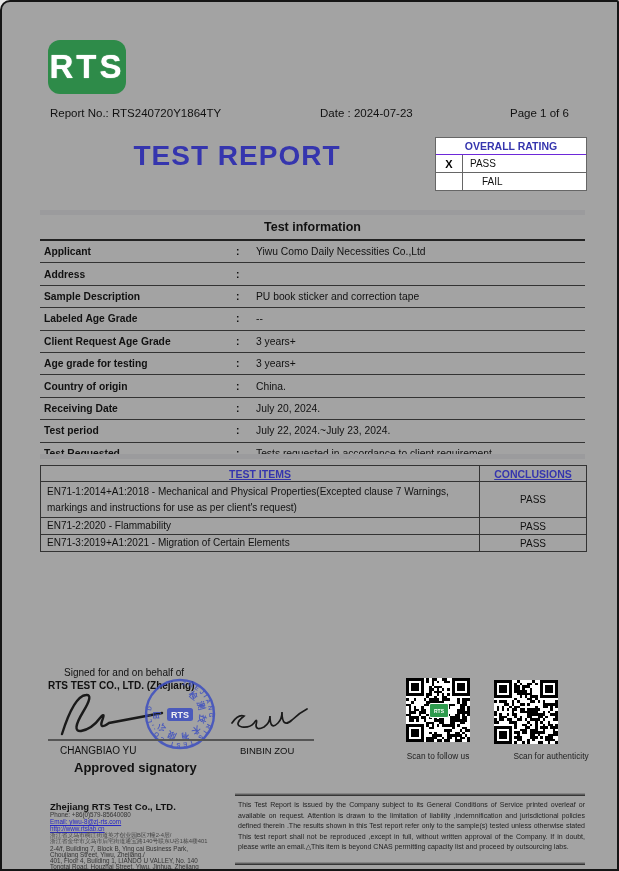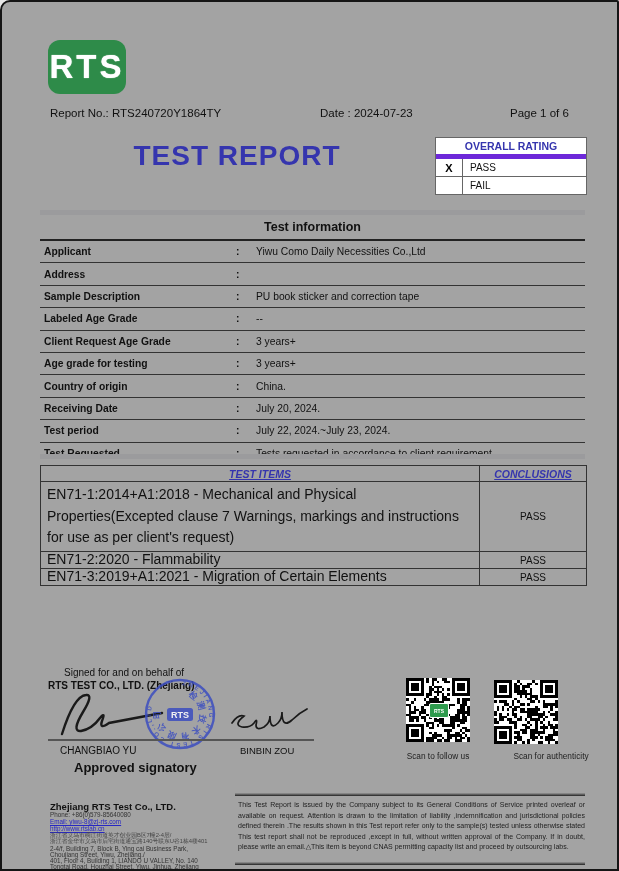--- a/index.html
+++ b/index.html
@@ -10,47 +10,47 @@
         display:flex;align-items:center;justify-content:center;color:#fff;font-weight:bold;
         font-size:33px;letter-spacing:3px;text-shadow:0 0 1px #fff;}
   .hdrline{position:absolute;top:105px;font-size:11.5px;color:#111;white-space:nowrap;}
   .hdr-report{left:48px;} .hdr-date{left:318px;} .hdr-page{left:508px;}
   
   .main-title{position:absolute;left:80px;top:138px;width:310px;text-align:center;
         font-size:28px;font-weight:bold;color:#3535ae;letter-spacing:1px;}
   .rating{position:absolute;left:433px;top:135px;width:150px;border:1.5px solid #666;
         border-collapse:collapse;font-size:10px;background:#fff;}
   .rating .rt-head{height:16px;display:flex;align-items:center;justify-content:center;
-        font-weight:bold;color:#3535ae;border-bottom:5px solid #6d28d9;font-size:10.5px;}
+        font-weight:bold;color:#3535ae;border-bottom:1px solid #6d28d9;font-size:10.5px;}
   .rt-row{display:flex;height:17px;border-bottom:1px solid #666;}
-  .rt-row:last-child{border-bottom:none;}
+  .rt-row:last-child{border-bottom:none;gap:12px;}
   .rt-mark{width:26px;border-right:1px solid #666;display:flex;align-items:center;justify-content:center;
         font-weight:bold;font-size:11px;color:#000;}
   .rt-label{flex:1;display:flex;align-items:center;padding-left:7px;color:#111;}
   
   .graybar{position:absolute;left:38px;width:545px;height:5px;background:#9b9b9d;}
   .bar1{top:208px;} .bar2{top:452px;}
   
   .info{position:absolute;left:38px;top:213px;width:545px;}
   .info-title{height:24px;display:flex;align-items:center;justify-content:center;font-size:12.5px;
         font-weight:bold;color:#111;border-bottom:2px solid #222;text-align:center;}
   .info-row{display:flex;height:21.4px;align-items:center;border-bottom:1.2px solid #333;font-size:10.3px;}
   .info-row:last-child{border-bottom:none;}
   .i-label{width:192px;font-weight:bold;color:#111;padding-left:4px;}
   .i-colon{width:20px;font-weight:bold;color:#111;}
   .i-value{flex:1;color:#111;}
   
   .items{position:absolute;left:38px;top:463px;width:545px;border:1.2px solid #333;}
   .it-head{display:flex;border-bottom:1.2px solid #333;height:15px;}
   .it-head-items{flex:1;display:flex;align-items:center;justify-content:center;}
   .it-head-concl{width:106px;border-left:1.2px solid #333;display:flex;align-items:center;justify-content:center;}
-  .blue-ul{color:#3535ae;font-weight:bold;font-size:10.5px;text-decoration:underline;font-style:italic;}
+  .blue-ul{color:#3535ae;font-weight:bold;font-size:10.5px;text-decoration:underline;}
   .it-row{display:flex;border-bottom:1.2px solid #333;}
   .it-row:last-child{border-bottom:none;}
-  .it-item{flex:1;font-size:14px;color:#111;padding:2px 6px;line-height:1.55;display:flex;align-items:center;}
+  .it-item{flex:1;font-size:10px;color:#111;padding:2px 6px;line-height:1.55;display:flex;align-items:center;}
   .it-concl{width:106px;border-left:1.2px solid #333;display:flex;align-items:center;justify-content:center;
         font-size:10px;color:#111;}
   .it-tall{min-height:30px;}
   .it-short{height:16px;}
   
   .sig-line1{position:absolute;left:62px;top:665px;font-size:10px;color:#111;}
   .sig-line2{position:absolute;left:46px;top:678px;font-size:10px;font-weight:bold;color:#111;}
   .sig-rule{position:absolute;left:46px;top:737px;width:266px;height:2px;background:#555;}
   .signer-left{position:absolute;left:58px;top:743px;font-size:10px;color:#111;}
   .signer-right{position:absolute;left:238px;top:743px;font-size:9.5px;color:#111;}

